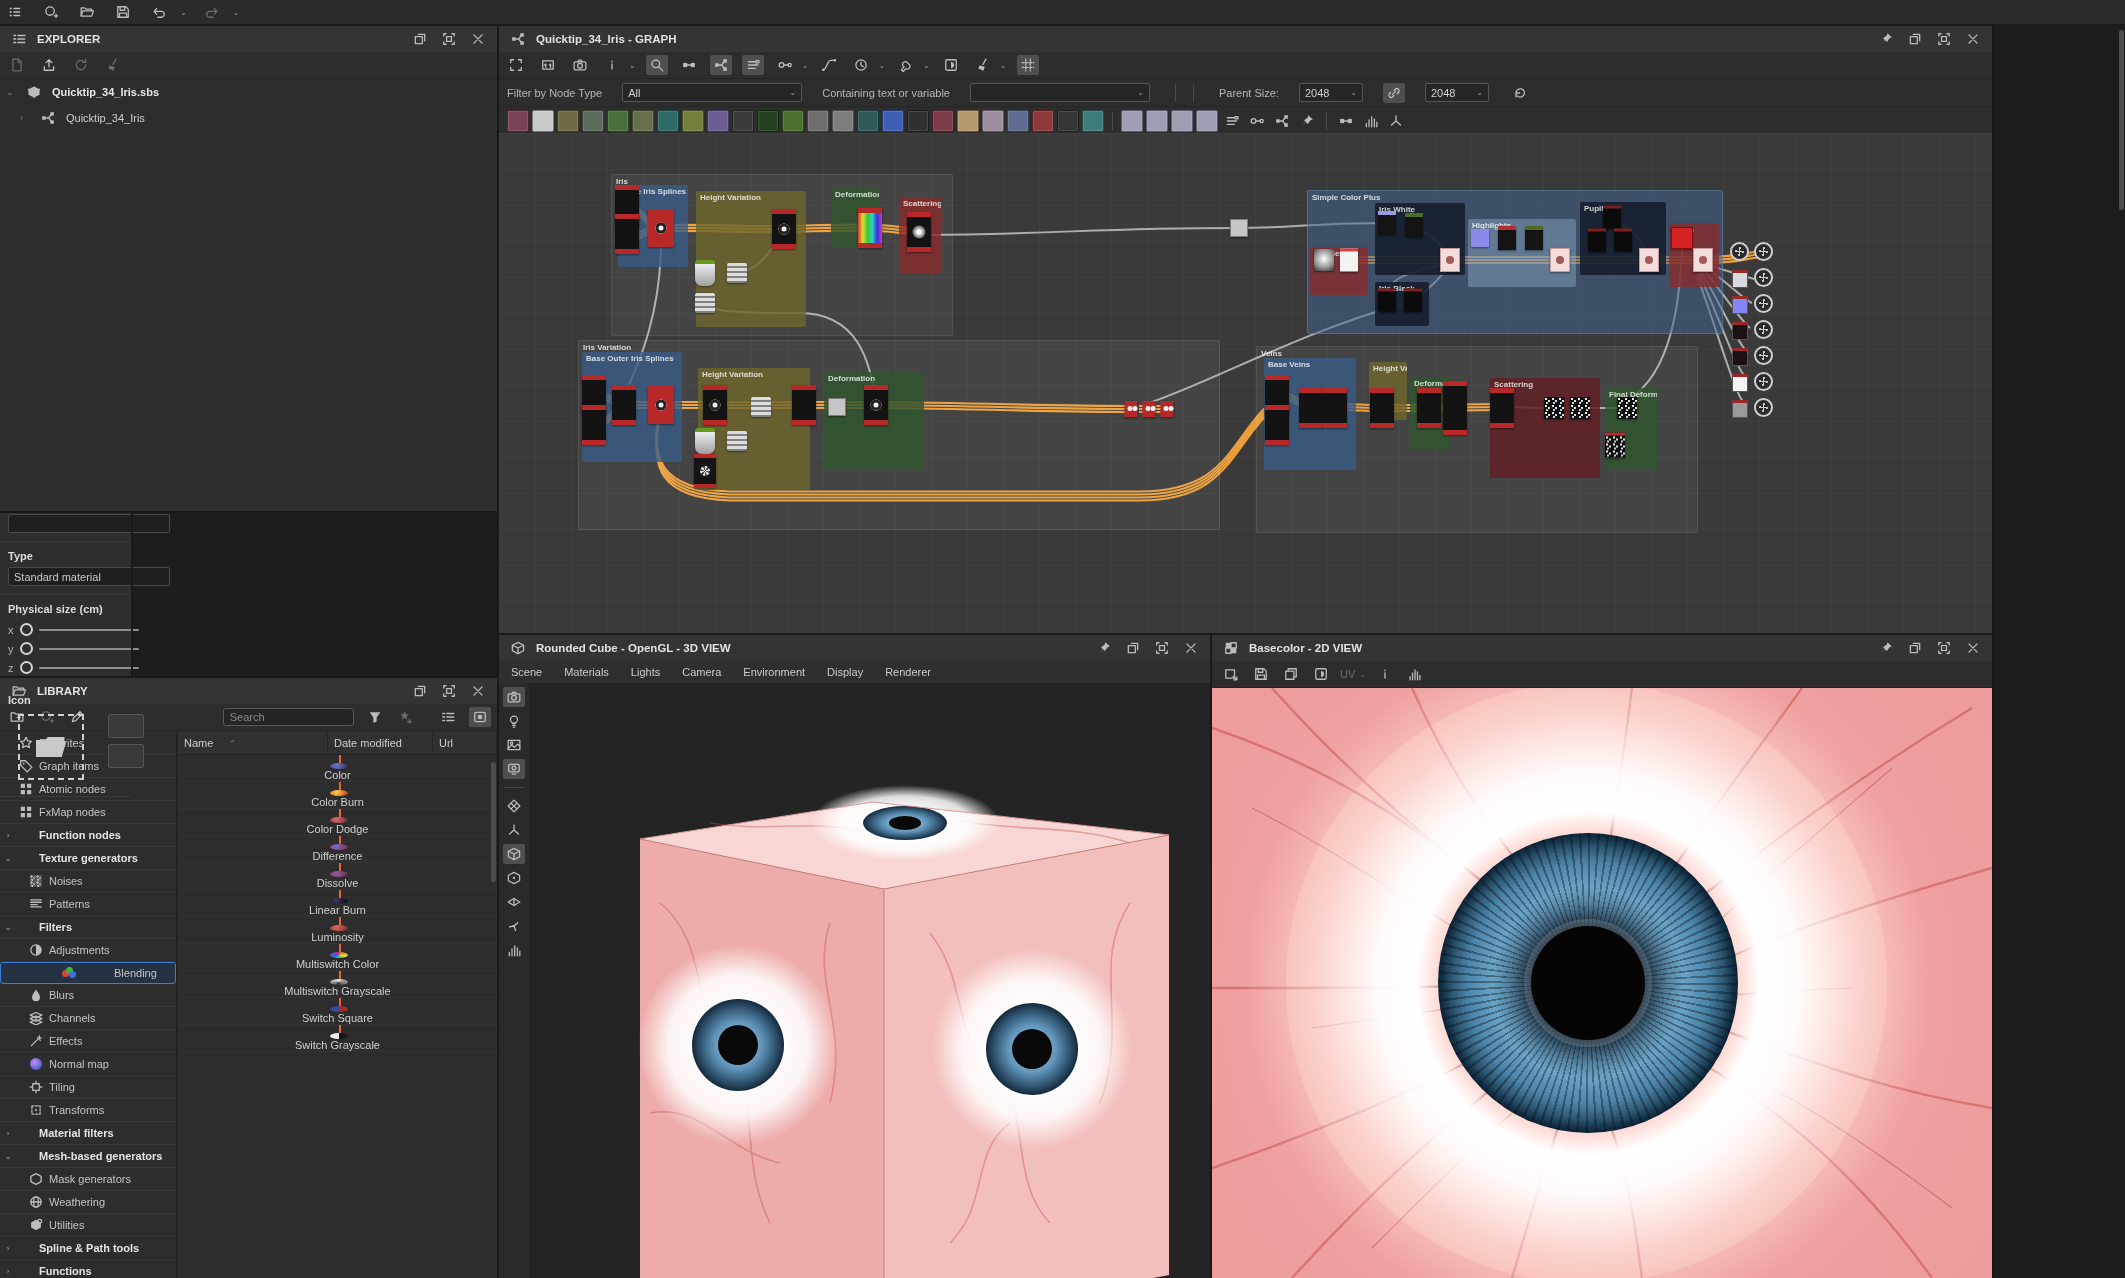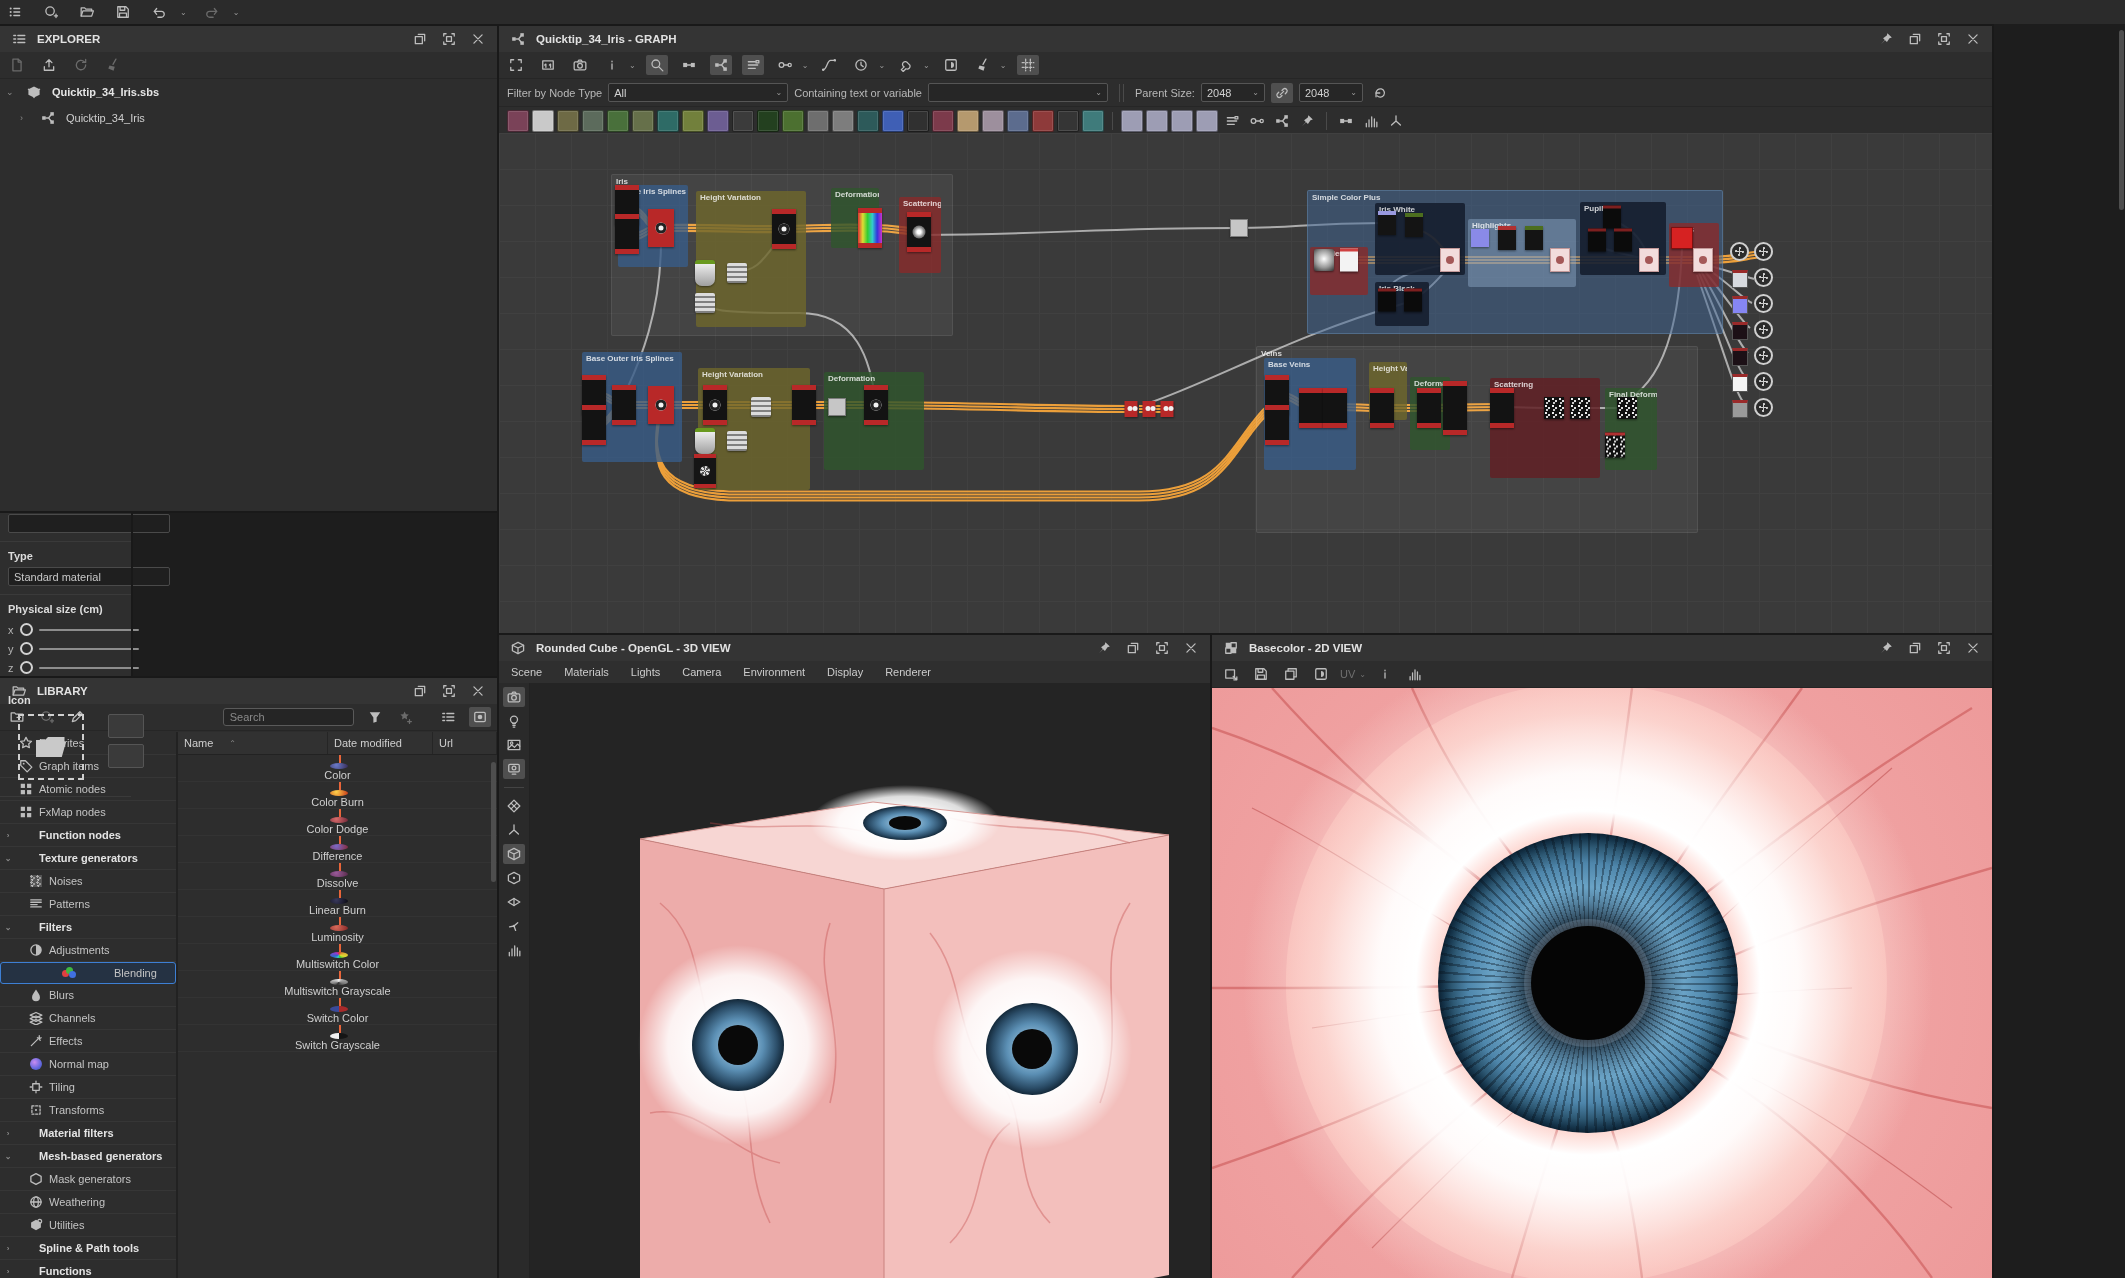--- a/index.html
+++ b/index.html
@@ -38,21 +38,21 @@
   .ll-row{display:flex;align-items:center;height:26px;border-bottom:1px solid rgba(255,255,255,.03);flex-direction:column;}
   .ll-tick{width:2px;height:22px;background:#e8653a;margin-left:4px;}
   .ll-thumb{width:18px;height:18px;border-radius:50%;margin:0 8px 0 10px;}
   .rgb-ic{position:relative;width:14px;height:12px;display:inline-block}
   .rgb-ic i{position:absolute;width:7px;height:7px;border-radius:50%;}
   .normal-ic{width:12px;height:12px;border-radius:50%;background:radial-gradient(circle at 38% 35%,#c98cf0,#6a6ae0 55%,#3050b0);display:inline-block}
   .noise-ic{width:12px;height:12px;background:radial-gradient(circle at 25% 25%,#aaa 1px,transparent 1.2px),radial-gradient(circle at 70% 50%,#999 1px,transparent 1.2px),radial-gradient(circle at 40% 80%,#bbb 1px,transparent 1.2px),#555;background-size:6px 6px;display:inline-block}
   .searchbox{width:118px;height:16px;border:1px solid #5a5a5a;border-radius:3px;background:#252525;color:#8a8a8a;display:flex;align-items:center;padding:0 6px;margin-left:48px;}
   
   #graph{left:499px;top:26px;width:1493px;height:607px;}
-  #gtool2{height:27px;display:flex;align-items:center;gap:6px;padding:0 8px;background:#2d2d2d;border-bottom:1px solid #262626;color:#b8b8b8}
+  #gtool2{height:27px;display:flex;align-items:center;gap:20px;padding:0 8px;background:#2d2d2d;border-bottom:1px solid #262626;color:#b8b8b8}
   .dd{height:17px;background:#262626;border:1px solid #555;border-radius:2px;display:flex;align-items:center;padding:0 5px;color:#d0d0d0;gap:4px;}
   .dd .sp{flex:1}
   #gtool3{height:27px;display:flex;align-items:center;gap:3px;padding:0 8px;background:#2d2d2d;border-bottom:1px solid #222;}
   .np{width:20px;height:20px;border-radius:2px;border:1px solid rgba(0,0,0,.4);box-shadow:inset 0 0 0 1px rgba(255,255,255,.12);}
   .vsep{width:1px;height:18px;background:#4a4a4a;margin:0 5px;}
   #gcanvas{position:absolute;left:0;top:107px;right:0;bottom:0;background:#3a3a3a;background-image:linear-gradient(#404040 1px,transparent 1px),linear-gradient(90deg,#404040 1px,transparent 1px);background-size:36px 36px;}
   .frame{position:absolute;border-radius:2px;}
   .frame .flabel{font-size:8px;color:rgba(255,255,255,.78);padding:2px 4px;white-space:nowrap;overflow:hidden;font-weight:bold;}
   .fr-gray{background:rgba(255,255,255,.055);border:1px solid rgba(255,255,255,.08)}
   .fr-blue{background:rgba(56,92,136,.8)}
@@ -592,21 +592,21 @@
               <span style="color: rgb(207, 207, 207);">Multiswitch Color</span>
             </div>
             <div class="ll-row">
               <span class="ll-tick"></span>
               <span class="ll-thumb" style="background: conic-gradient(rgb(240, 240, 240), rgb(160, 160, 160), rgb(80, 80, 80), rgb(48, 48, 48), rgb(192, 192, 192), rgb(240, 240, 240));"></span>
               <span style="color: rgb(207, 207, 207);">Multiswitch Grayscale</span>
             </div>
             <div class="ll-row">
               <span class="ll-tick"></span>
               <span class="ll-thumb" style="background: linear-gradient(90deg, rgb(58, 74, 154) 50%, rgb(168, 42, 42) 50%);"></span>
-              <span style="color: rgb(207, 207, 207);">Switch Color</span>
+              <span style="color: rgb(207, 207, 207);">Switch Square</span>
             </div>
             <div class="ll-row">
               <span class="ll-tick"></span>
               <span class="ll-thumb" style="background: linear-gradient(90deg, rgb(240, 240, 240) 50%, rgb(21, 21, 21) 50%);"></span>
               <span style="color: rgb(207, 207, 207);">Switch Grayscale</span>
             </div>
           </div>
         <div class="scrollthumb" style="top:30px;height:120px"></div>
       </div>
     </div>
@@ -905,20 +905,23 @@
           <div class="flabel">Base Iris Splines</div>
         </div>
         <div class="frame fr-olive" style="left: 197px; top: 58px; width: 110px; height: 136px;">
           <div class="flabel">Height Variation</div>
         </div>
         <div class="frame fr-green" style="left: 332px; top: 55px; width: 48px; height: 60px;">
           <div class="flabel">Deformation</div>
         </div>
         <div class="frame fr-red" style="left: 400px; top: 64px; width: 42px; height: 76px;">
           <div class="flabel">Scattering On Spline</div>
+        </div>
+        <div class="frame fr-gray" style="left: 79px; top: 207px; width: 640px; height: 188px;">
+          <div class="flabel">Iris Variation</div>
         </div>
         <div class="frame fr-blue" style="left: 83px; top: 219px; width: 100px; height: 110px;">
           <div class="flabel">Base Outer Iris Splines</div>
         </div>
         <div class="frame fr-olive" style="left: 199px; top: 235px; width: 112px; height: 122px;">
           <div class="flabel">Height Variation</div>
         </div>
         <div class="frame fr-green" style="left: 325px; top: 239px; width: 100px; height: 98px;">
           <div class="flabel">Deformation</div>
         </div>

